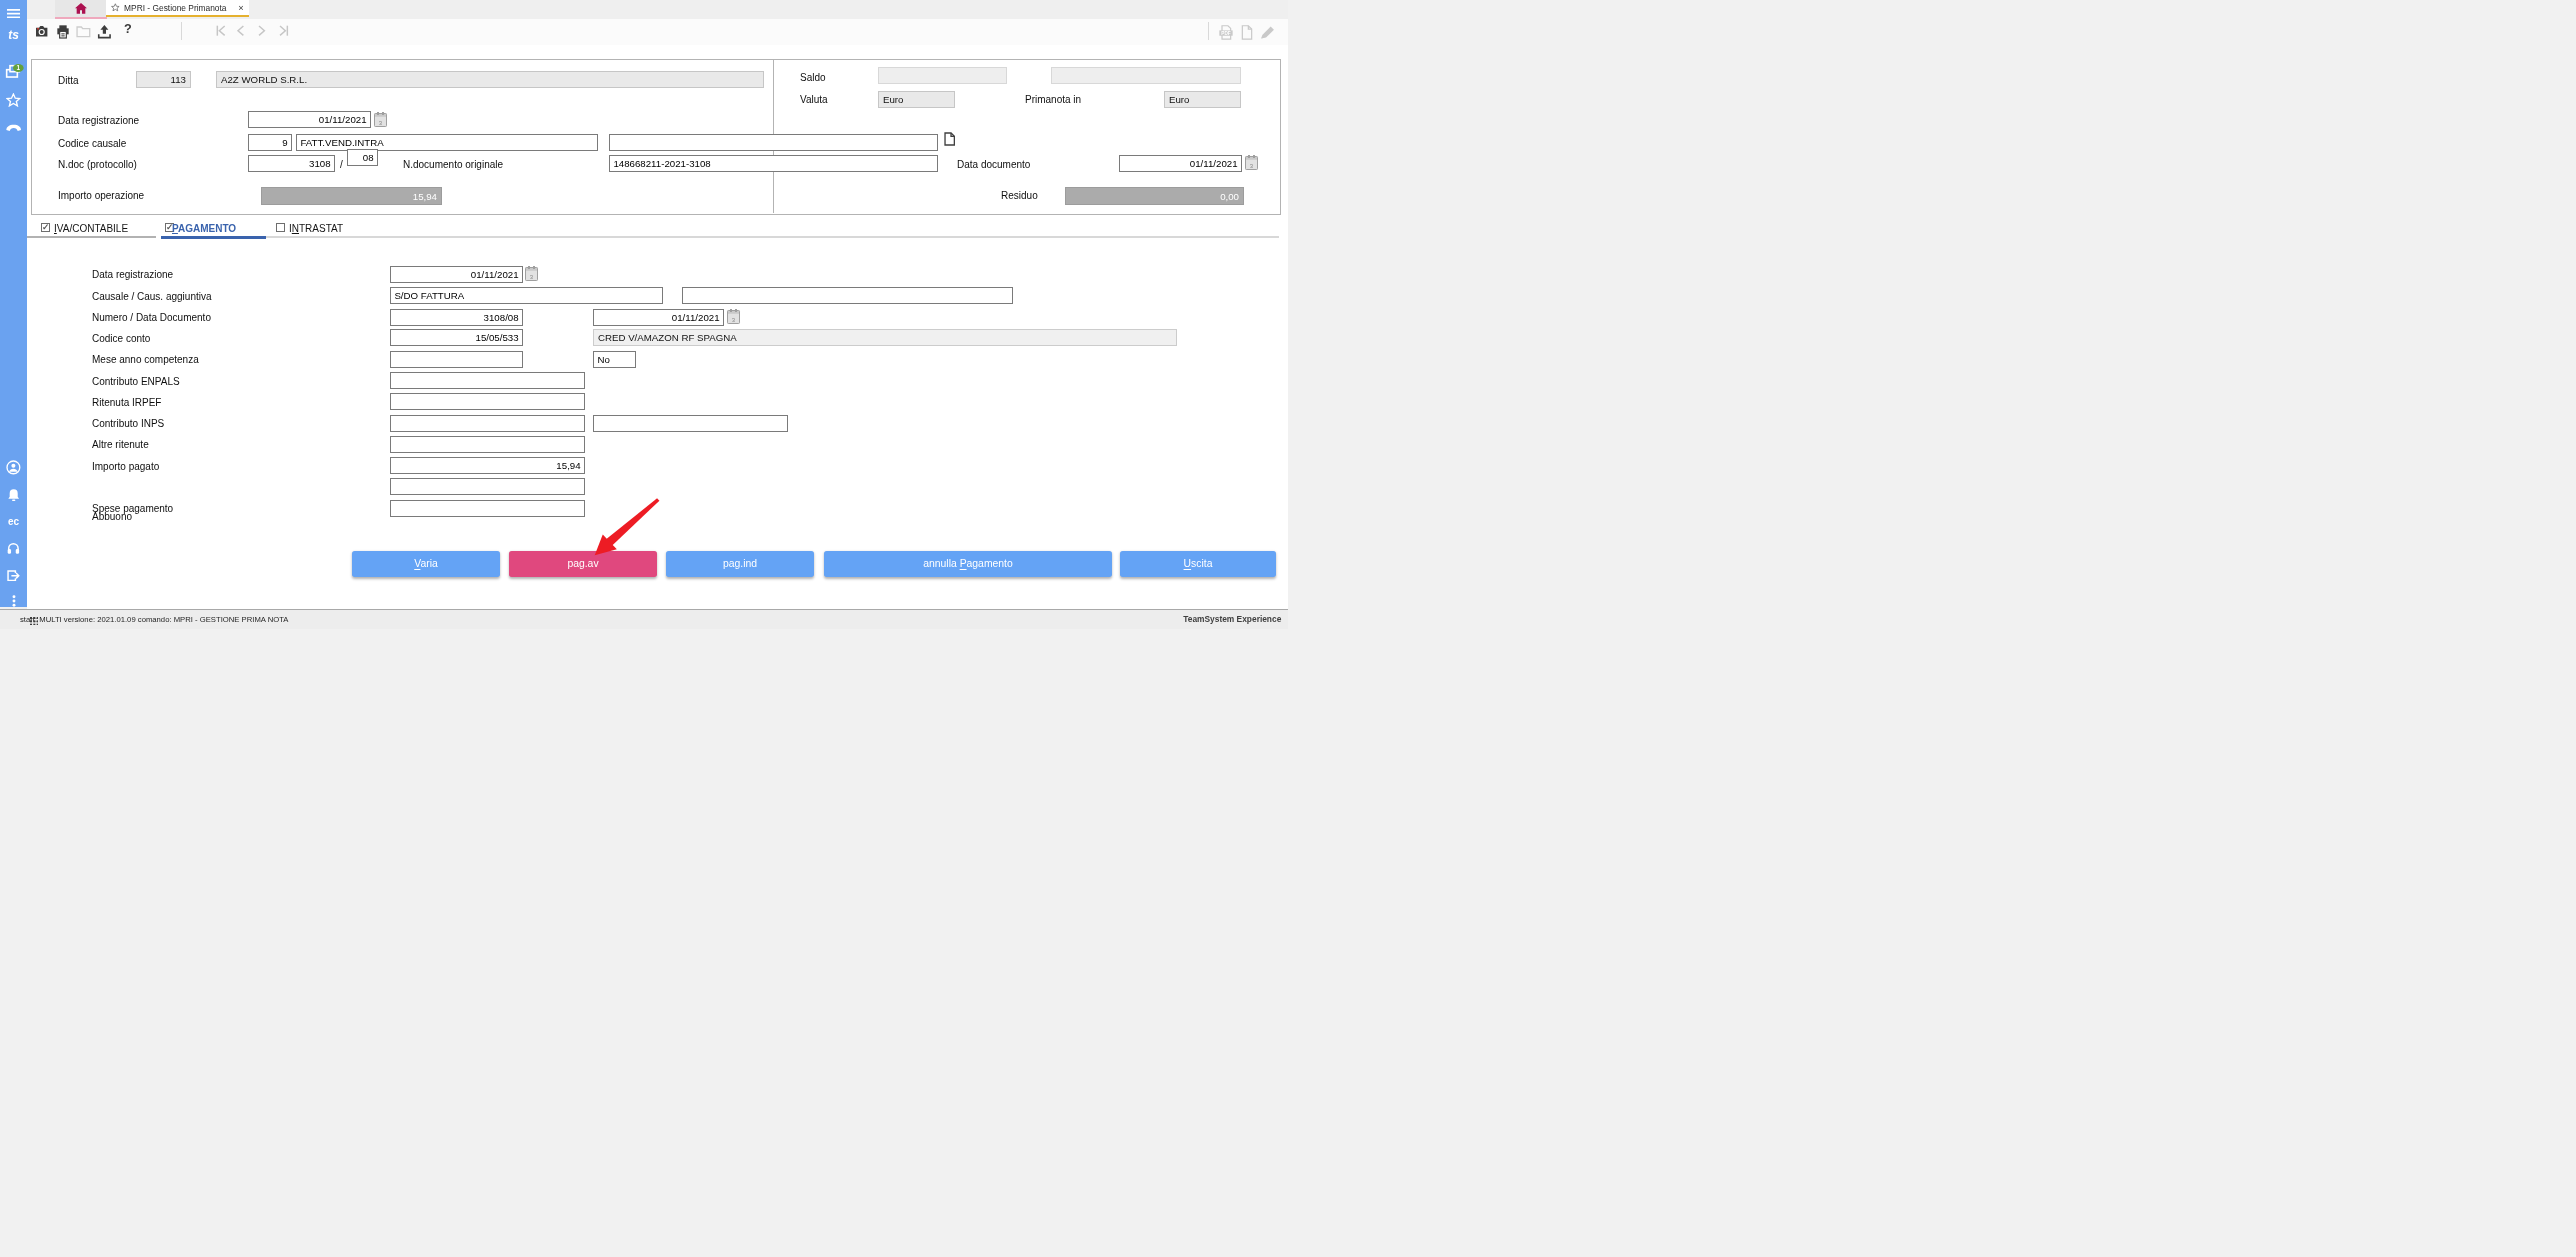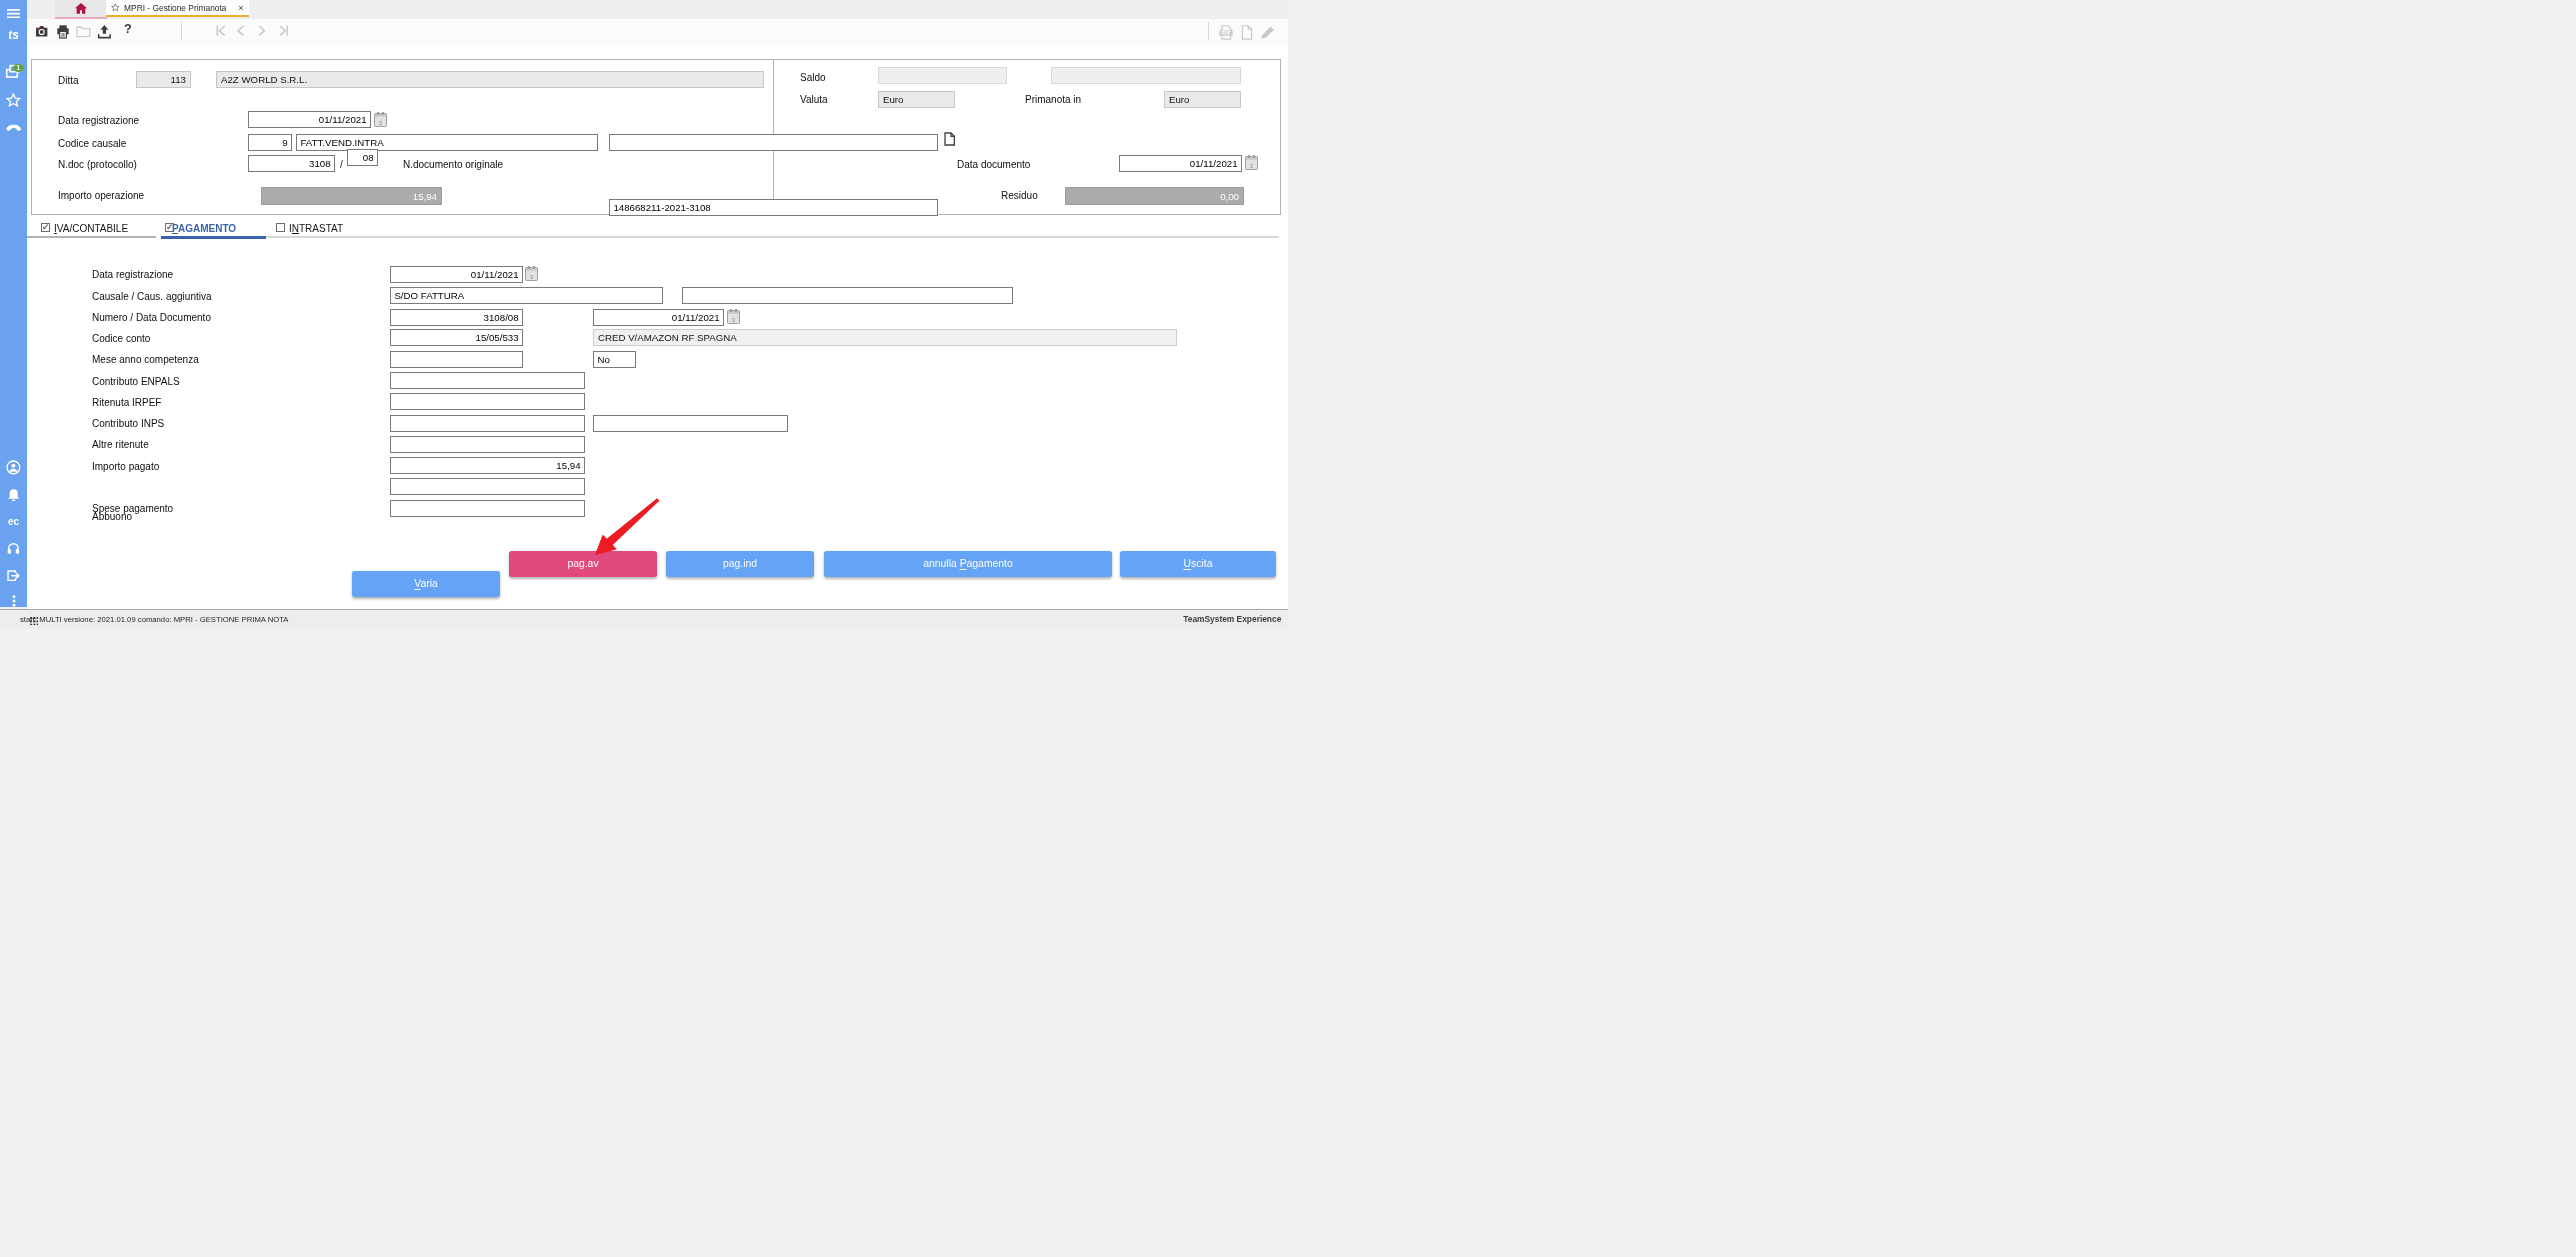--- a/index.html
+++ b/index.html
@@ -250,21 +250,21 @@
           <path d="M1.5 1.5h9l5 5v13h-14z" fill="#fff" stroke="#3f3f3f" stroke-width="2"></path>
           <path d="M10.5 1.5v5h5" fill="none" stroke="#3f3f3f" stroke-width="2"></path>
         </svg>
     </span>
 
     <span class="lbl" style="left:31px;top:114px;">N.doc (protocollo)</span>
     <input class="fld r" style="left: 221px; top: 110px; width: 87px;" readonly="" value="3108">
     <span class="sep" style="left:313px;top:114px;">/</span>
     <input class="fld r" style="left: 320px; top: 104px; width: 31px;" readonly="" value="08">
     <span class="lbl" style="left:376px;top:114px;">N.documento originale</span>
-    <input class="fld" style="left: 582px; top: 110px; width: 329px; margin-top: 44px;" readonly="" value="148668211-2021-3108">
+    <input class="fld" style="left: 582px; top: 110px; width: 329px;" readonly="" value="148668211-2021-3108">
     <span class="lbl" style="left:930px;top:114px;">Data documento</span>
     <input class="fld r" style="left: 1092px; top: 110px; width: 123px;" readonly="" value="01/11/2021">
     <div class="cal" style="left:1218px;top:111px;">
         <span>3</span>
       </div>
 
     <span class="lbl" style="left:31px;top:145px;">Importo operazione</span>
     <div class="flddark" style="left:234px;top:142px;width:181px;">15,94</div>
     <span class="lbl" style="left:936px;top:145px;padding-left:38px;">Residuo</span>
     <div class="flddark" style="left:1038px;top:142px;width:179px;">0,00</div>
@@ -319,21 +319,21 @@
 
     <span class="lbl" style="left:65px;top:416px;">Importo pagato</span>
     <input class="fld r" style="left: 363px; top: 412px; width: 195px;" readonly="" value="15,94">
 
     <span class="lbl" style="left:65px;top:437px;margin-top:29px;">Abbuono</span>
     <input class="fld" style="left: 363px; top: 433px; width: 195px;" readonly="" value="">
 
     <span class="lbl" style="left:65px;top:458px;">Spese pagamento</span>
     <input class="fld" style="left: 363px; top: 455px; width: 195px;" readonly="" value="">
 
-    <button class="btn" style="left:325px;width:148px;background:#64a3f5;margin-top:20px;">
+    <button class="btn" style="left:325px;width:148px;background:#64a3f5;">
         <span><span></span><u>V</u><span>aria</span></span>
       </button>
     <button class="btn" style="left:482px;width:148px;background:#e0487e;">
         <span>pag.av</span>
       </button>
     <button class="btn" style="left:639px;width:148px;background:#64a3f5;">
         <span>pag.ind</span>
       </button>
     <button class="btn" style="left:797px;width:288px;background:#64a3f5;">
         <span><span>annulla </span><u>P</u><span>agamento</span></span>

